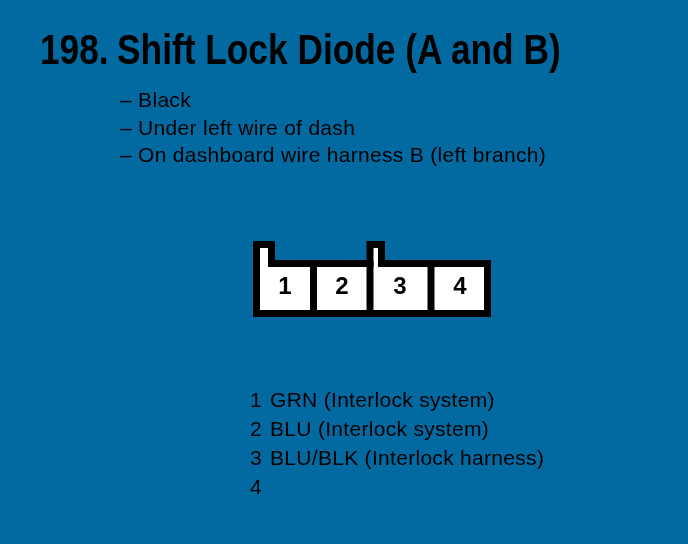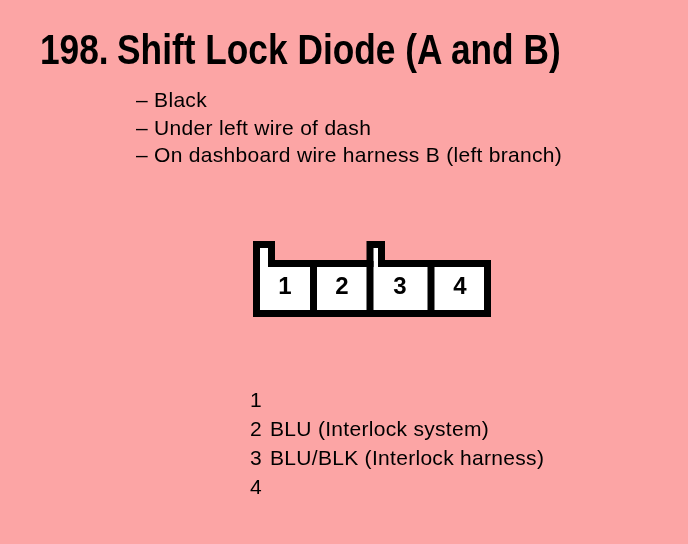--- a/index.html
+++ b/index.html
@@ -1,42 +1,42 @@
 <!DOCTYPE html>
 <html><head>
 <meta charset="utf-8">
 <style>
   html, body { margin: 0; padding: 0; }
   body { background: #ffffff; font-family: "Liberation Sans", sans-serif; }
   .page {
     position: relative;
     width: 688px;
     height: 544px;
-    background: #fca5a5;
+    background: #0369a1;
     color: #000000;
     overflow: hidden;
   }
   .title {
     position: absolute;
     left: 40px;
     top: 29px;
     margin: 0;
     display: flex;
     font-size: 42px;
     font-weight: bold;
     line-height: 42px;
     white-space: nowrap;
     transform: scaleX(0.84);
     transform-origin: 0 0;
     letter-spacing: 0px;
   }
   .title-text { margin-left: 10px; }
   .notes {
     position: absolute;
-    left: 136px;
+    left: 120px;
     top: 86px;
     font-size: 21px;
     line-height: 27.5px;
     letter-spacing: 0.3px;
     white-space: nowrap;
   }
   .connector {
     position: absolute;
     left: 248px;
     top: 236px;
@@ -82,20 +82,21 @@
     <line x1="431" y1="261" x2="431" y2="315" stroke="#000000" stroke-width="7"></line>
     <text x="285" y="294" text-anchor="middle">1</text>
     <text x="342" y="294" text-anchor="middle">2</text>
     <text x="400" y="294" text-anchor="middle">3</text>
     <text x="460" y="294" text-anchor="middle">4</text>
   </svg>
 
   <div class="pin-list">
     <div class="pin-row">
       <span class="pin-num">1</span>
+      <span class="pin-wire">GRN (Interlock system)</span>
     </div>
     <div class="pin-row">
       <span class="pin-num">2</span>
       <span class="pin-wire">BLU (Interlock system)</span>
     </div>
     <div class="pin-row">
       <span class="pin-num">3</span>
       <span class="pin-wire">BLU/BLK (Interlock harness)</span>
     </div>
     <div class="pin-row">

